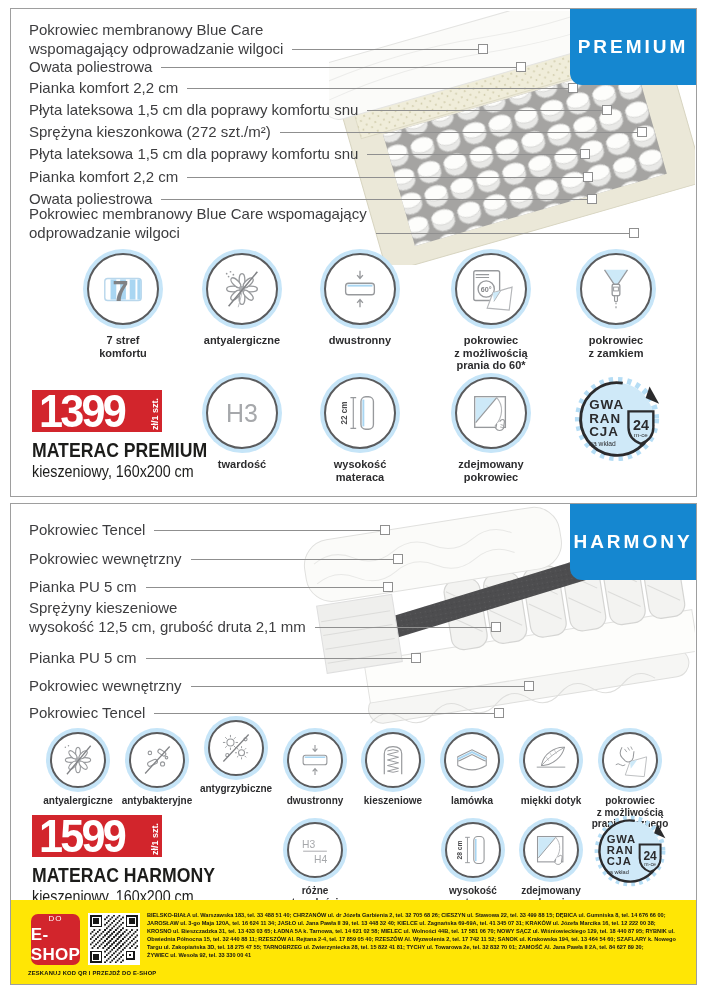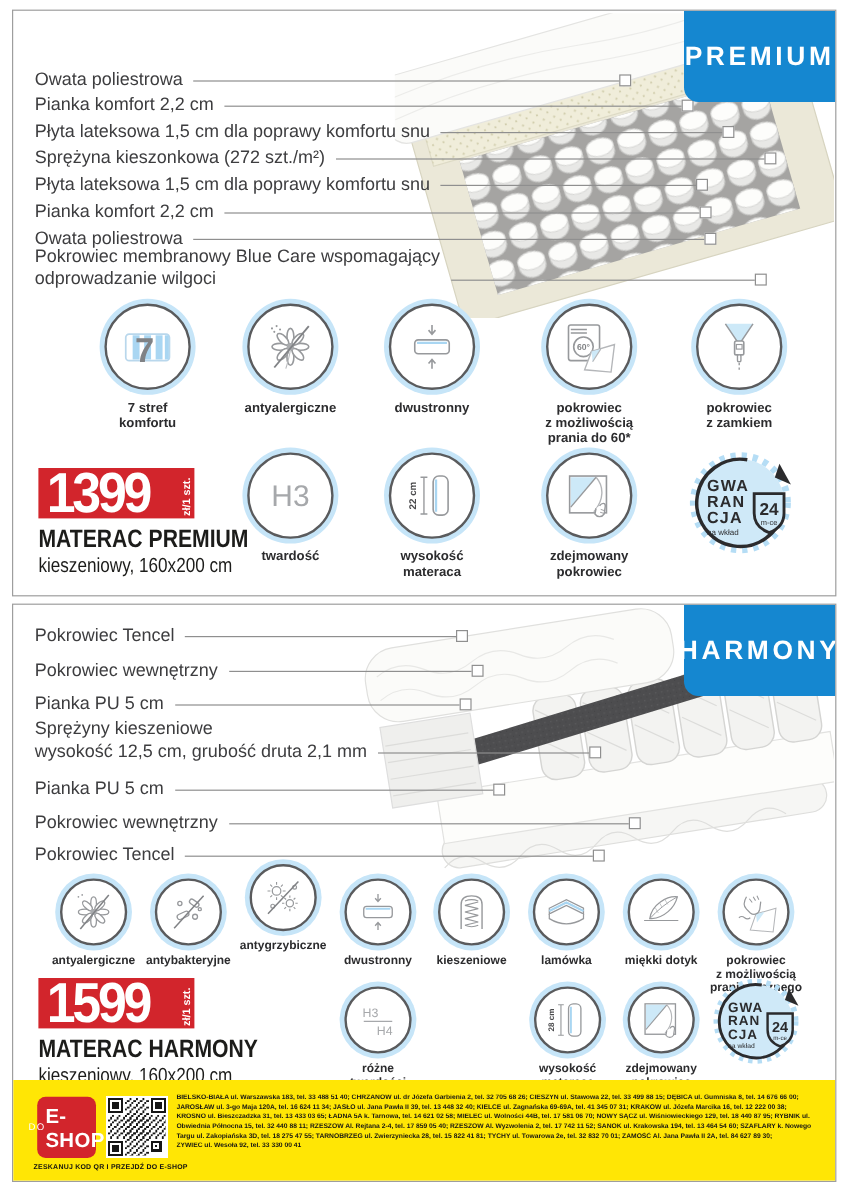--- a/index.html
+++ b/index.html
@@ -2,21 +2,21 @@
 <html><head>
 <meta charset="utf-8">
 <style>
   html,body{margin:0;padding:0;background:#fff;}
   body{width:707px;height:1000px;position:relative;font-family:"Liberation Sans",sans-serif;}
   .page{position:absolute;inset:0;background:#fff;overflow:hidden;}
   .panel{position:absolute;left:10px;width:685px;background:#fff;border:1px solid #9e9e9e;box-sizing:content-box;overflow:hidden;}
   #premium-panel{top:8px;height:487px;}
   #harmony-panel{top:503px;height:480px;}
   .badge{position:absolute;top:0;left:559px;width:126px;height:76px;background:#1587d0;color:#fff;
-         display:flex;align-items:center;justify-content:center;font-size:22px;font-weight:bold;
+         display:flex;align-items:center;justify-content:center;font-size:19px;font-weight:bold;
          letter-spacing:3px;border-radius:0 0 0 12px;z-index:4;}
   .mattress{position:absolute;z-index:0;}
   .layer{position:absolute;display:flex;align-items:center;z-index:2;left:18px;}
   .layer .txt{font-size:15px;line-height:18.5px;color:#3d3d3f;white-space:pre-line;}
   .layer .lead{flex:1;height:0;border-top:1.2px solid #8f8f8f;margin-left:9px;min-width:8px;}
   .layer .sq{width:10px;height:10px;background:#fff;border:1.5px solid #8f8f8f;box-sizing:border-box;flex:none;margin-left:-1px;}
   .layer.two{align-items:flex-end;}
   .layer.two .lead{margin-bottom:8px;}
   .layer.two .sq{margin-bottom:4px;}
   .feat{position:absolute;display:flex;flex-direction:column;align-items:center;z-index:2;}
@@ -33,21 +33,21 @@
   .pricebox{position:relative;width:130px;height:42px;background:#d2252c;color:#fff;}
   .amount{position:absolute;left:7px;top:-7px;font-size:47px;font-weight:bold;letter-spacing:-3px;
           transform:scaleX(0.92);transform-origin:left top;}
   .unit{position:absolute;right:2px;top:2px;bottom:2px;writing-mode:vertical-rl;transform:rotate(180deg);
         font-size:9px;font-weight:bold;display:flex;align-items:center;}
   .pname{margin-top:6px;font-size:21px;font-weight:bold;color:#1c1c1a;transform:scaleX(0.84);
          transform-origin:left top;white-space:nowrap;}
   .psize{font-size:17px;color:#1c1c1a;transform:scaleX(0.84);transform-origin:left top;white-space:nowrap;}
   .footer{position:absolute;left:0;right:0;bottom:0;height:84px;background:#ffe605;z-index:5;}
   .eshop{position:absolute;left:20px;top:14px;width:49px;height:51px;background:#d2252c;border-radius:7px;
-         color:#fff;display:flex;flex-direction:row;align-items:center;justify-content:center;}
+         color:#fff;display:flex;flex-direction:column;align-items:center;justify-content:space-between;}
   .eshop .do{font-size:8px;letter-spacing:1px;}
   .eshop .es{font-size:17px;font-weight:bold;letter-spacing:0.3px;margin-top:2px;}
   .qr{position:absolute;left:77px;top:13px;width:52px;height:52px;}
   .scan{position:absolute;left:17px;top:70px;width:260px;font-size:5.8px;font-weight:bold;color:#111;letter-spacing:0.2px;}
   .addr{position:absolute;left:136px;top:12px;right:5px;color:#141414;}
   .addr div{font-size:5.6px;font-weight:bold;line-height:7.9px;white-space:nowrap;overflow:hidden;}
   svg text{font-family:"Liberation Sans",sans-serif;}
 </style>
 </head>
 <body>
@@ -73,20 +73,26 @@
         <rect x="38" y="58" width="306" height="28" fill="url(#dots)"></rect>
         <rect x="60" y="88" width="262" height="116" fill="#a5a4a2"></rect>
         <rect x="60" y="88" width="262" height="116" fill="url(#spr)"></rect>
         <rect x="10" y="4" width="340" height="58" rx="16" fill="#fbfbf9" stroke="#e4e4e2"></rect>
         <path d="M20,22 q80,-10 160,0 t150,0 M18,40 q80,-12 165,-2 t155,2" fill="none" stroke="#ececea"></path>
       </g>
     </svg>
 
     <div class="badge">PREMIUM</div>
 
+    <div class="layer two" style="top:12px;width:459px">
+      <span class="txt">Pokrowiec membranowy Blue Care
+wspomagający odprowadzanie wilgoci</span>
+      <span class="lead"></span>
+      <span class="sq"></span>
+    </div>
     <div class="layer" style="top:49px;width:497px">
       <span class="txt">Owata poliestrowa</span>
       <span class="lead"></span>
       <span class="sq"></span>
     </div>
     <div class="layer" style="top:70px;width:549px">
       <span class="txt">Pianka komfort 2,2 cm</span>
       <span class="lead"></span>
       <span class="sq"></span>
     </div>

